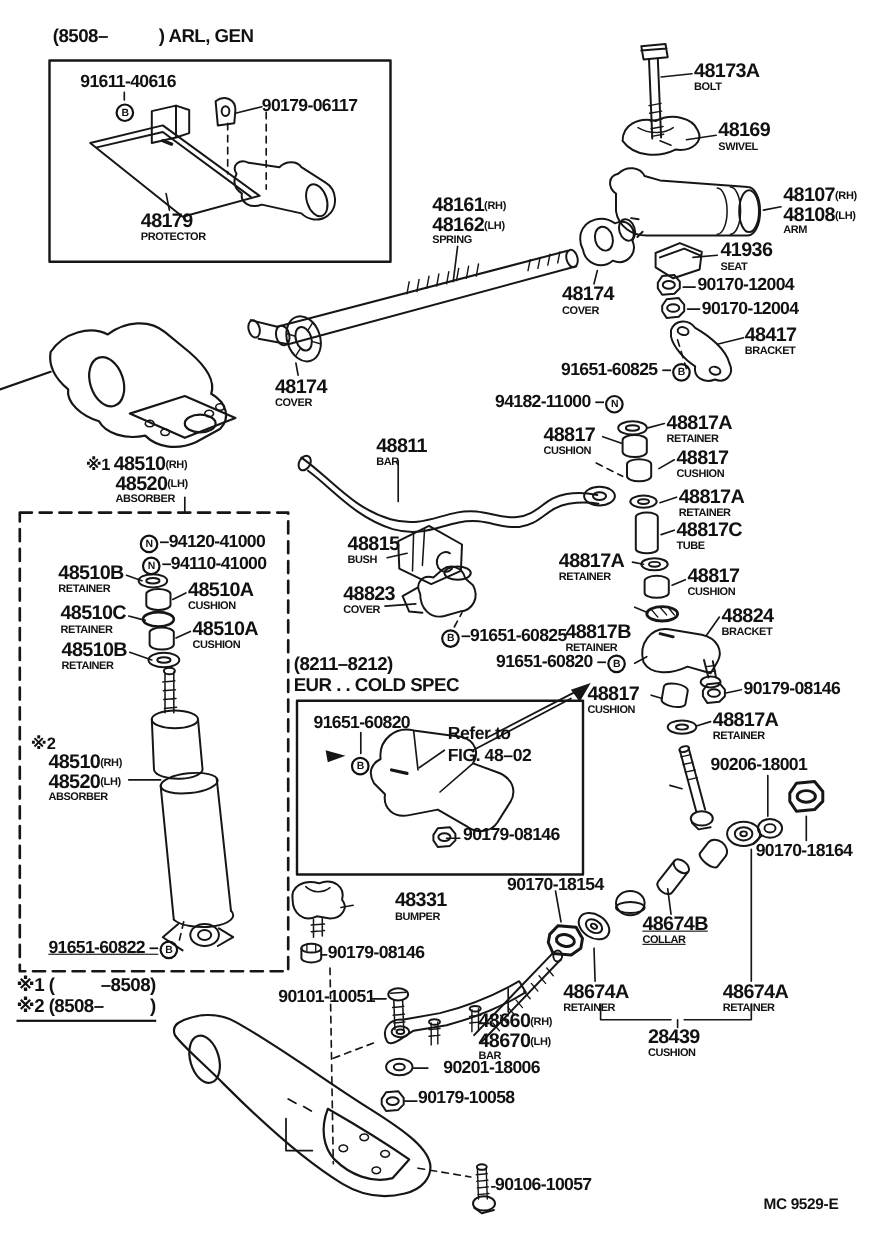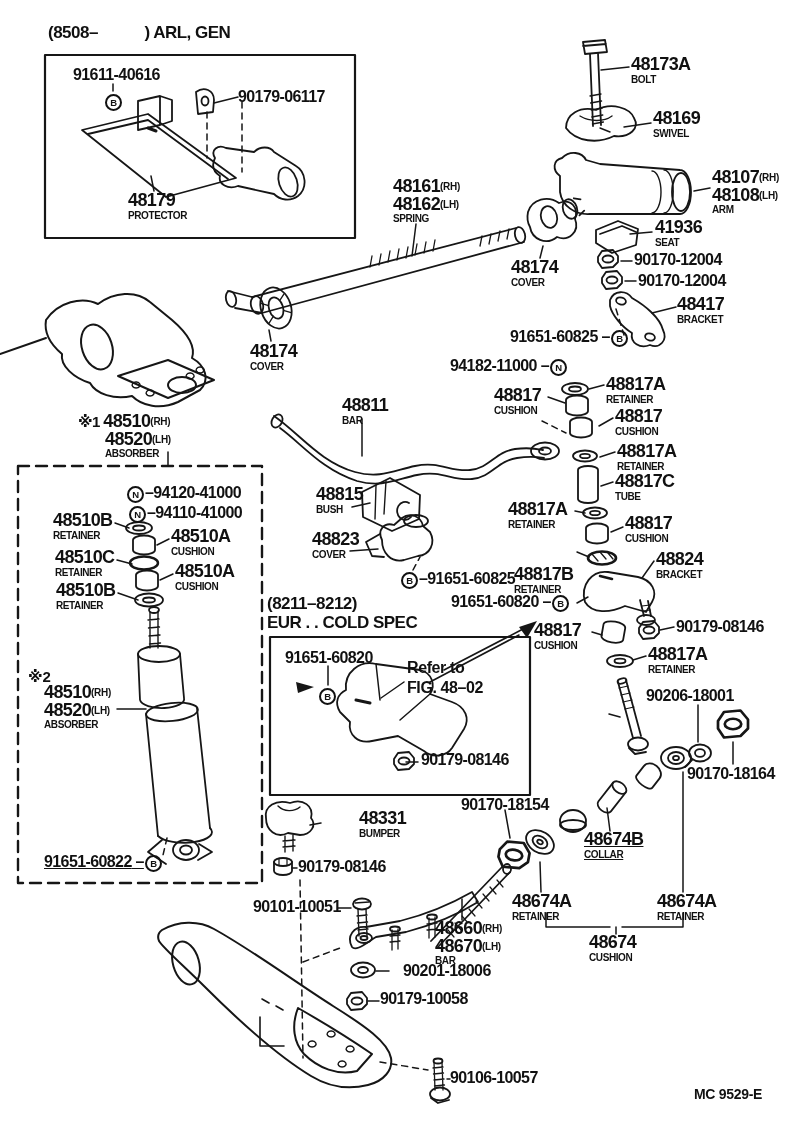--- a/index.html
+++ b/index.html
@@ -551,21 +551,21 @@
       </div>
       <div class="label" style="left: 512px; top: 893px;">
         <div class="row pn">48674A</div>
         <div class="row desc">RETAINER</div>
       </div>
       <div class="label" style="left: 657px; top: 893px;">
         <div class="row pn">48674A</div>
         <div class="row desc">RETAINER</div>
       </div>
       <div class="label" style="left: 589px; top: 934px;">
-        <div class="row pn">48674</div>
+        <div class="row pn">28439</div>
         <div class="row desc">CUSHION</div>
       </div>
       <div class="label" style="left: 241px; top: 898px; margin-left: 12px;">
         <div class="row num">90101-10051</div>
       </div>
       <div class="label" style="left: 435px; top: 920px;">
         <div class="row pn">48660<span class="sfx">(RH)</span></div>
         <div class="row pn">48670<span class="sfx">(LH)</span></div>
         <div class="row desc">BAR</div>
       </div>
@@ -585,16 +585,20 @@
   <div class="abs" style="left:267px;top:595px">
     <div class="hdr">(8211–8212)</div>
     <div class="hdr">EUR . . COLD SPEC</div>
   </div>
 
   <div class="abs" style="left:407px;top:658px">
     <div class="refer">Refer to</div>
     <div class="refer">FIG. 48–02</div>
   </div>
 
+  <div id="legend" class="abs" style="left:15px;top:887px">
+    <div class="legend-line">※1 (          –8508)</div>
+    <div class="legend-line">※2 (8508–          )</div>
+  </div>
 
   <div class="mc abs" style="left:694px;top:1086px">MC 9529-E</div>
 
 </div>
 
 </body></html>

